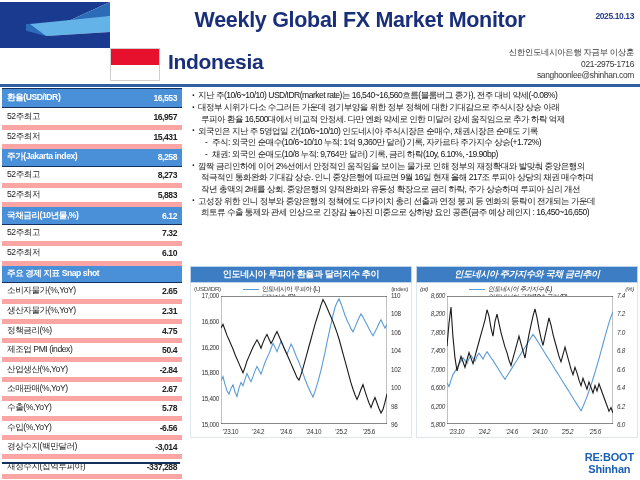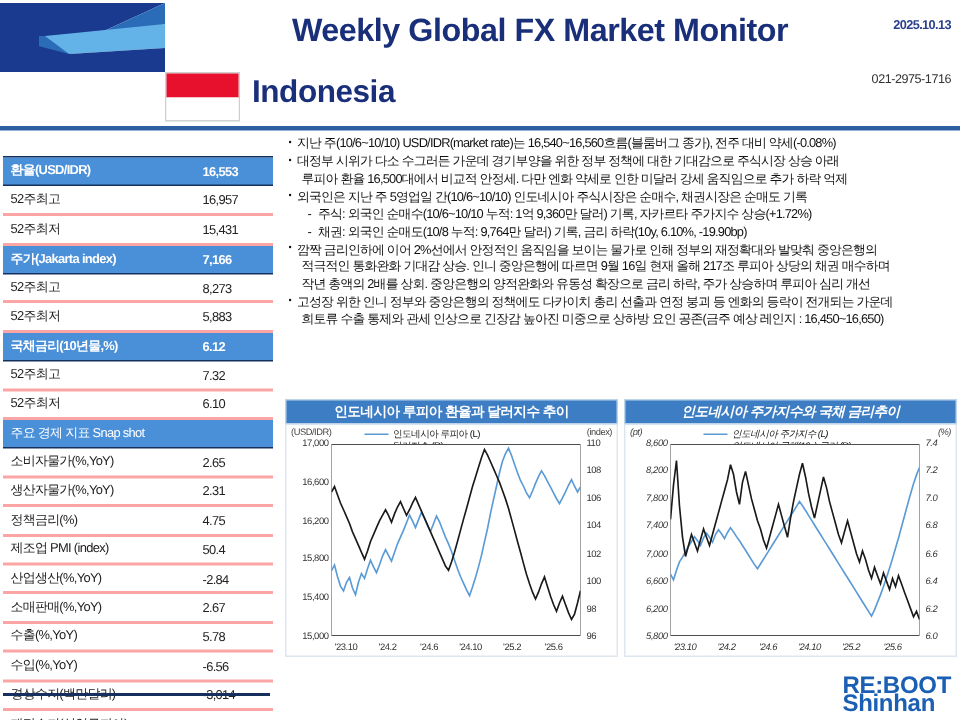--- a/index.html
+++ b/index.html
@@ -46,36 +46,36 @@
   }
 
   
   #head-rule {
     position:absolute; left:0; top:84px; width:640px; height:3px;
     background:#2e5fa3;
   }
 
   
   #left-panel {
-    position:absolute; left:2px; top:104px; width:180px; height:375px;
+    position:absolute; left:2px; top:88px; width:180px; height:375px;
   }
   .tbl { width:100%; border-collapse:collapse; }
   .tbl tr { height:19.4px; }
   .tbl td {
     font-size:8.6px; letter-spacing:-0.45px; padding:0 5px 0 5px;
     white-space:nowrap;
   }
-  .tbl td.val { }
+  .tbl td.val { text-align:right; }
   tr.hdr td {
     background:#4a90d9; color:#ffffff; font-weight:bold;
     border-top:1.6px solid #16305e; border-bottom:1px solid #16305e;
   }
-  tr.hdr.snap td { font-weight:normal; }
-  tr.row td { background:#ffffff; color:#222; border-bottom:2px solid #fca5a5; }
-  tr.row td.val { font-weight:normal; }
+  tr.hdr.snap td { font-weight:bold; }
+  tr.row td { background:#ffffff; color:#222; border-bottom:5px solid #fca5a5; }
+  tr.row td.val { font-weight:bold; }
   #left-bottom-rule {
     position:absolute; left:2px; top:462px; width:178px; height:2.2px;
     background:#16305e;
   }
 
   
   #bullets {
     position:absolute; left:191px; top:90px; width:450px; height:165px;
     font-size:8.55px; line-height:11.55px; letter-spacing:-0.52px; color:#111;
   }
@@ -122,22 +122,22 @@
   .ytick.r { right:2px; text-align:left; width:18px; }
   .xtick {
     position:absolute; bottom:2px; font-size:6.3px; color:#333;
     letter-spacing:-0.3px; transform:translateX(-50%);
   }
   .plot { position:absolute; left:30px; top:13px; right:24px; bottom:13px; }
   .plot svg { width:100%; height:100%; display:block; }
 
   
   #reboot {
-    position:absolute; right:6px; bottom:5px; text-align:left;
-    font-size:16px; font-weight:bold; line-height:11.5px; letter-spacing:-0.2px;
+    position:absolute; right:6px; bottom:5px; text-align:center;
+    font-size:11px; font-weight:bold; line-height:11.5px; letter-spacing:-0.2px;
   }
   #reboot .l1 { color:#1a5fb4; }
   #reboot .l2 { color:#1a5fb4; }
 </style>
 </head>
 <body>
 
 <div id="header">
 
   <div id="logo">
@@ -156,21 +156,23 @@
   <div id="doc-date">2025.10.13</div>
 
   <div id="flag">
     <div class="red"></div>
     <div class="white"></div>
   </div>
 
   <div id="country-name">Indonesia</div>
 
   <div id="contact">
+    <div>신한인도네시아은행 자금부 이상훈</div>
     <div>021-2975-1716</div>
+    <div>sanghoonlee@shinhan.com</div>
   </div>
 
   <div id="head-rule"></div>
 </div>
 
 <div id="left-panel">
   <table class="tbl">
     <tbody id="snapshot-body">
         <tr class="hdr">
           <td>환율(USD/IDR)</td>
@@ -179,21 +181,21 @@
         <tr class="row">
           <td>52주최고</td>
           <td class="val">16,957</td>
         </tr>
         <tr class="row">
           <td>52주최저</td>
           <td class="val">15,431</td>
         </tr>
         <tr class="hdr">
           <td>주가(Jakarta index)</td>
-          <td class="val">7,166</td>
+          <td class="val">8,258</td>
         </tr>
         <tr class="row">
           <td>52주최고</td>
           <td class="val">8,273</td>
         </tr>
         <tr class="row">
           <td>52주최저</td>
           <td class="val">5,883</td>
         </tr>
         <tr class="hdr">

